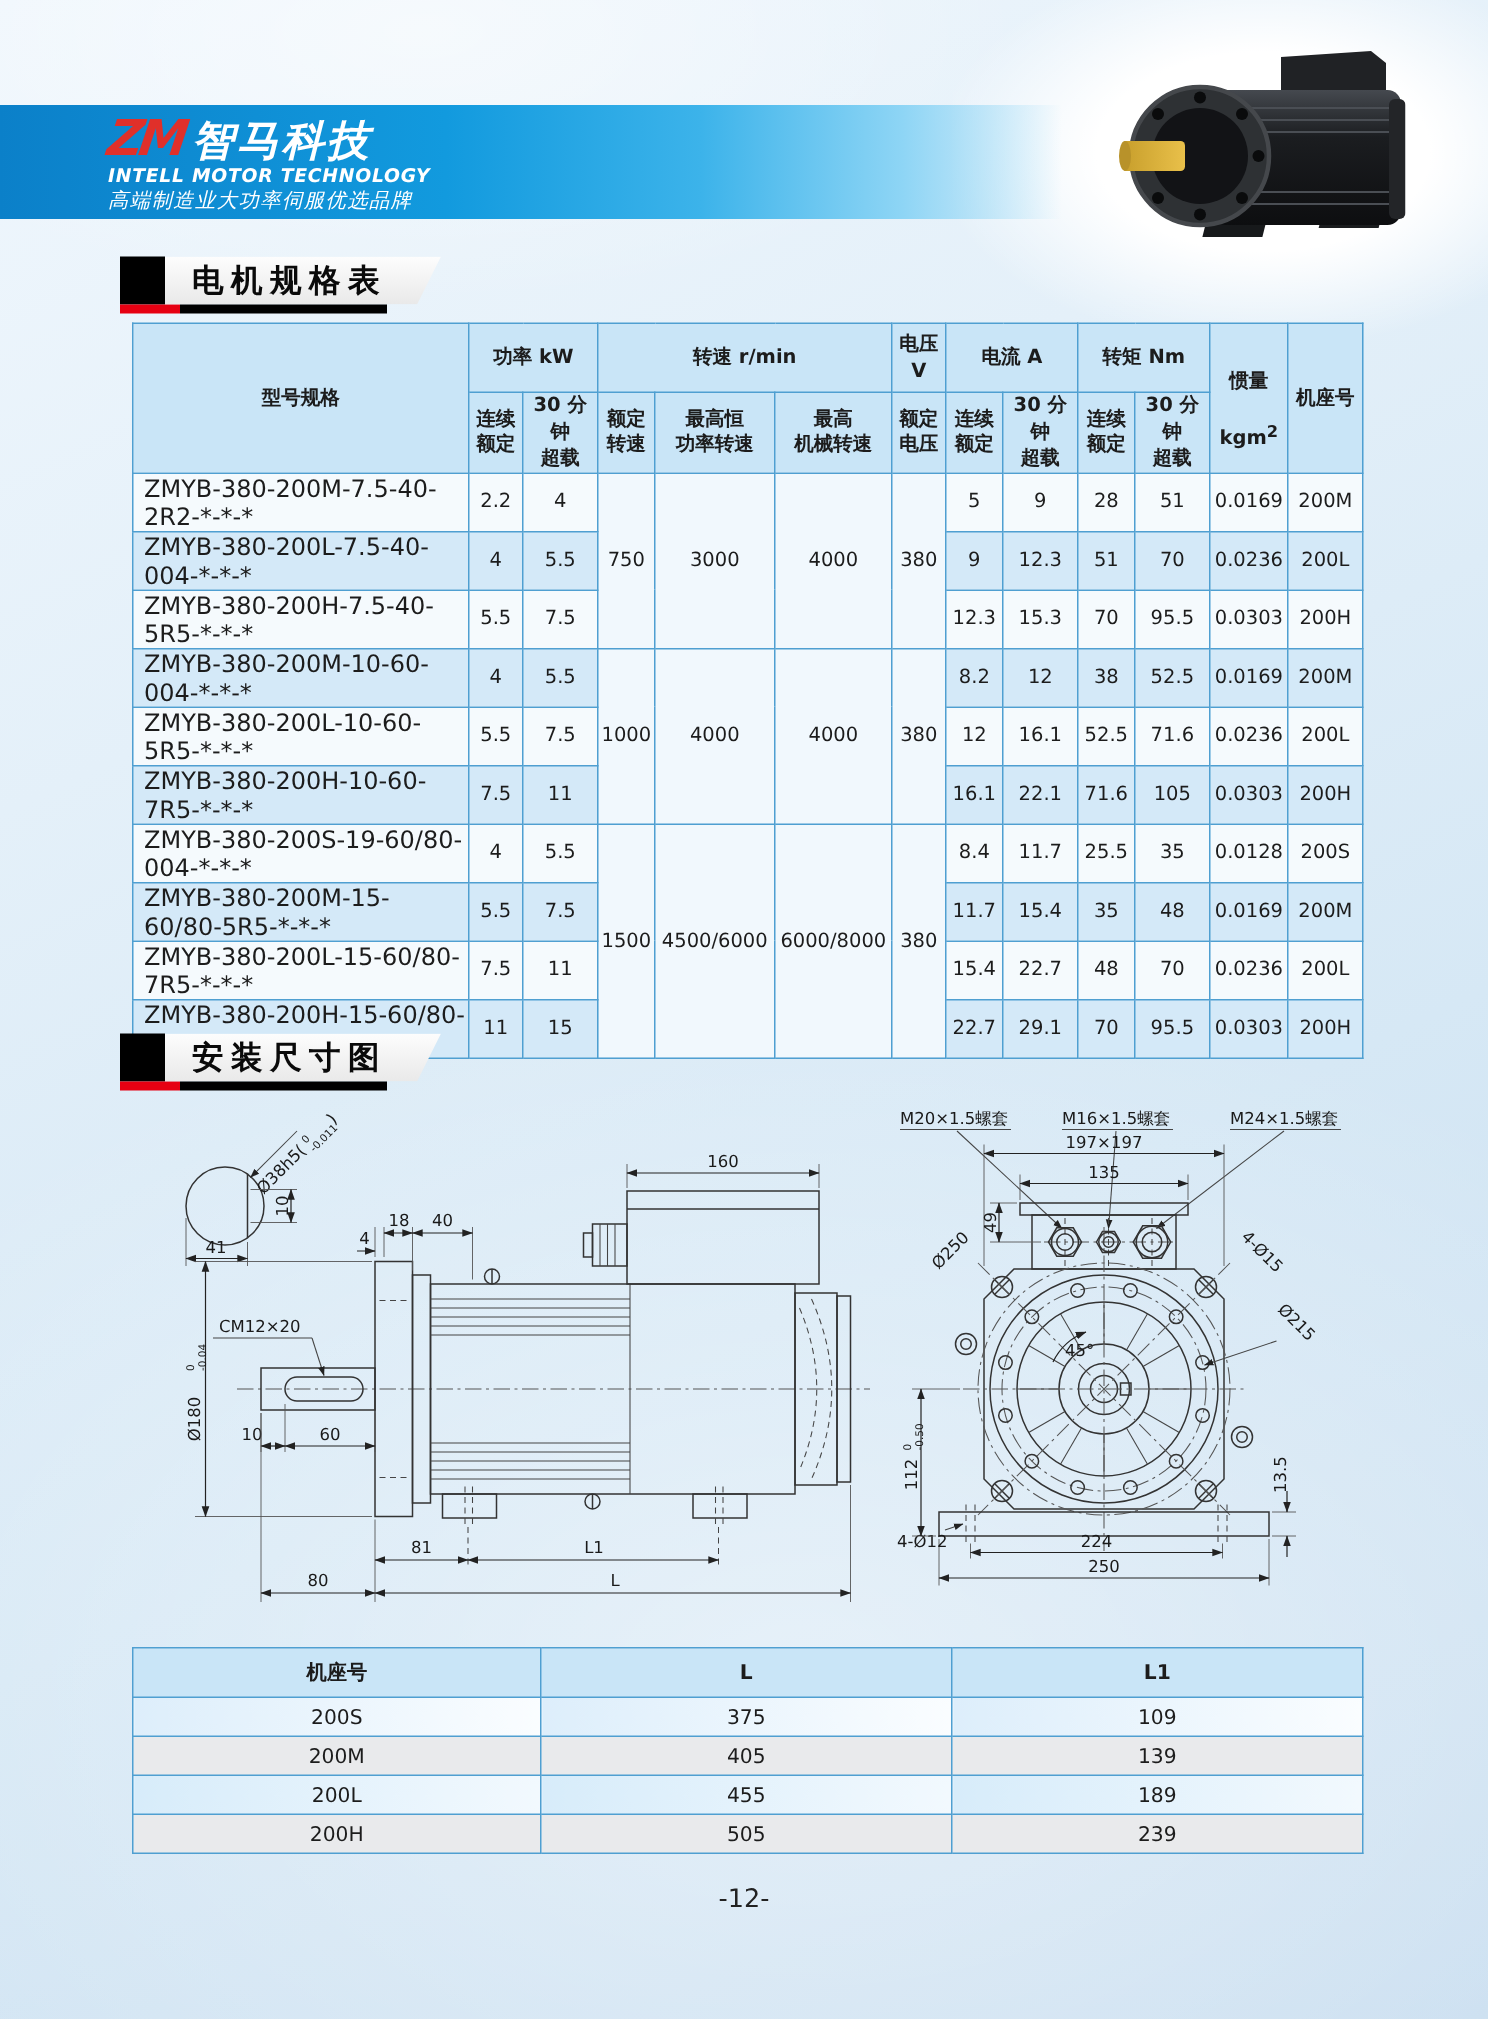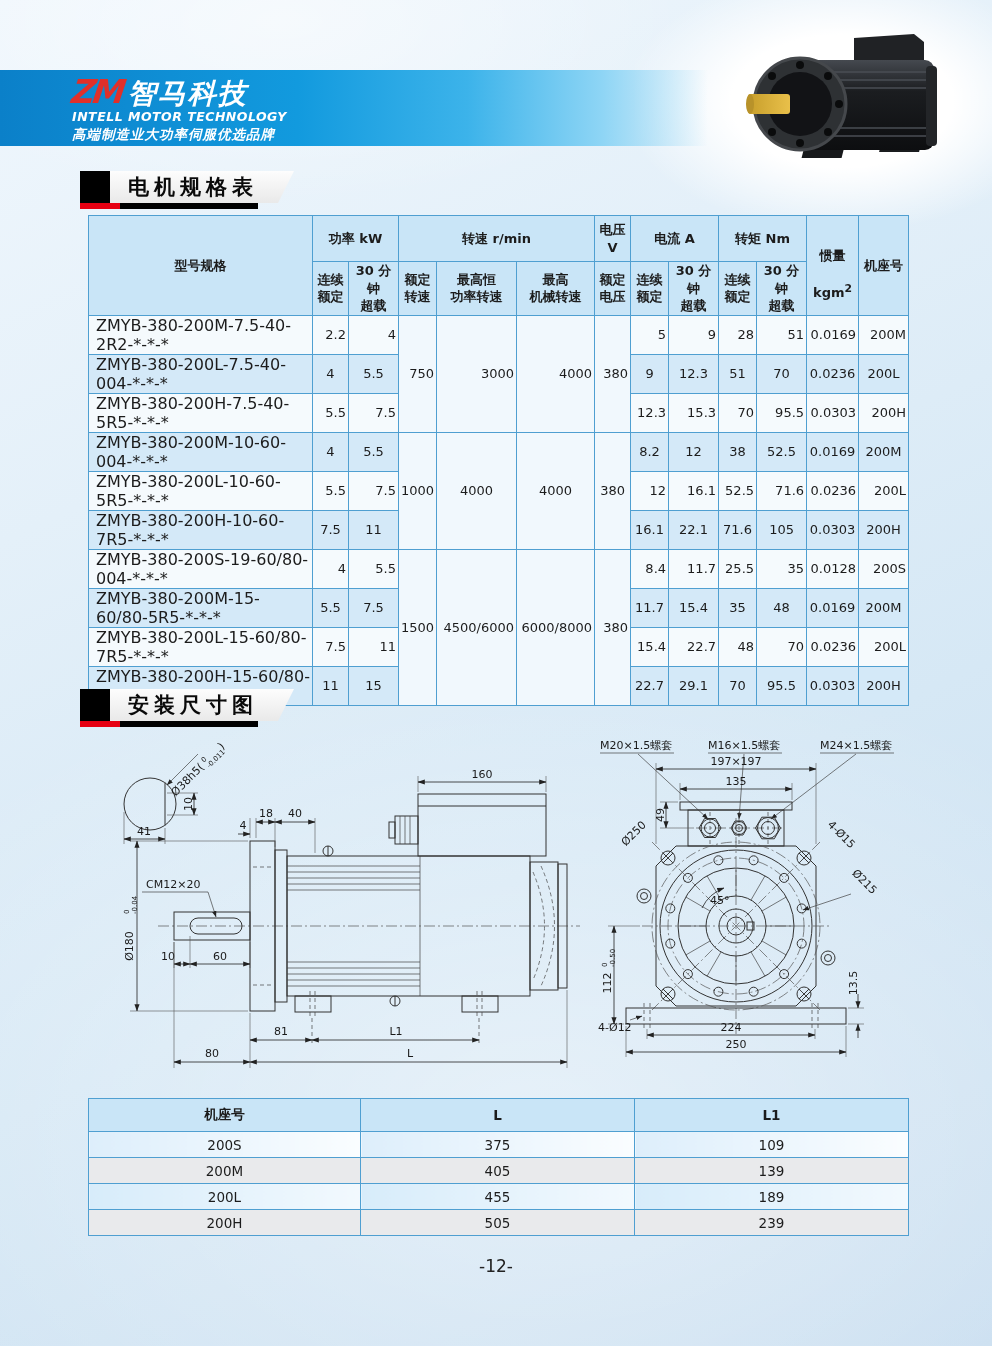--- a/index.html
+++ b/index.html
@@ -12,21 +12,21 @@
   .motor-glow{position:absolute;left:635px;top:0;width:357px;height:225px;
           background:radial-gradient(ellipse at 58% 45%,#ffffff 38%,rgba(255,255,255,0) 75%);}
   
   .banner{position:absolute;left:0;top:70px;width:708px;height:76px;
           background:linear-gradient(90deg,#0b80c9 0%,#129ade 42%,#3cb3ea 66%,#8ed5f5 85%,rgba(200,233,250,0) 100%);}
   .logo{position:absolute;left:72px;top:74px;color:#fff;line-height:1.1;}
   .logo-row{display:flex;align-items:baseline;}
   .logo-mark{color:#e0302a;font-size:33px;font-weight:bold;font-style:italic;letter-spacing:-3px;transform:skewX(-8deg);}
   .logo-brand{font-size:28px;font-weight:bold;font-style:italic;margin-left:5px;letter-spacing:2px;}
   .logo-sub{font-size:12.5px;font-weight:bold;font-style:italic;letter-spacing:.5px;margin-top:0px;}
-  .logo-tag{font-size:13.5px;font-weight:bold;font-style:italic;margin-top:3px;letter-spacing:1px;}
+  .logo-tag{font-size:13.5px;font-weight:normal;font-style:italic;margin-top:3px;letter-spacing:1px;}
   .series-title{position:absolute;left:280px;top:88px;font-size:27px;font-weight:bold;color:#0b0b0b;letter-spacing:1px;}
   .motor{position:absolute;left:742px;top:28px;}
   
   .sec-title{position:absolute;display:flex;height:32px;}
   #sec1{left:80px;top:171px;}
   #sec2{left:80px;top:689px;}
   .sec-sq{width:30px;height:32px;background:#000;position:relative;flex:none;}
   .sec-sq::after{content:"";position:absolute;left:0;top:32px;width:40px;height:6px;background:#e60012;}
   .sec-strip{position:relative;background:linear-gradient(180deg,#fdfdfd,#e9e9e9);
              padding:0 36px 0 18px;clip-path:polygon(0 0,100% 0,calc(100% - 16px) 100%,0 100%);
@@ -36,21 +36,21 @@
   #sec2 .sec-under{width:138px;}
   
   .spec-table{position:absolute;left:88px;top:215px;width:820px;border-collapse:collapse;table-layout:fixed;
               font-size:13px;color:#1c1c1c;}
   .spec-table th,.spec-table td{border:1px solid #4f9fd1;text-align:center;padding:0 2px;}
   .spec-table th{background:#c9e5f7;font-weight:bold;white-space:pre-line;line-height:1.35;}
   .spec-table thead tr:nth-child(1){height:46px;}
   .spec-table thead tr:nth-child(2){height:48px;}
   .spec-table tbody tr{height:35px;}
   .spec-table td.model{text-align:left;padding-left:7px;font-size:16px;}
-  .rl td{background:#f5fafd;text-align:right;}
+  .rl td{background:#f5fafd;}
   .rb td{background:#d4e9f8;}
   .spec-table td.mg{background:#f1f8fd;}
   
   .frame-table{position:absolute;left:88px;top:1098px;width:820px;border-collapse:collapse;table-layout:fixed;
                font-size:13.5px;color:#1c1c1c;}
   .frame-table th,.frame-table td{border:1px solid #4f9fd1;text-align:center;}
   .frame-table thead tr{height:33px;}
   .frame-table th{background:#c9e5f7;font-weight:bold;}
   .frame-table tbody tr{height:26px;}
   .fr0 td{background:linear-gradient(90deg,#ddeefb,#fafdff);}

